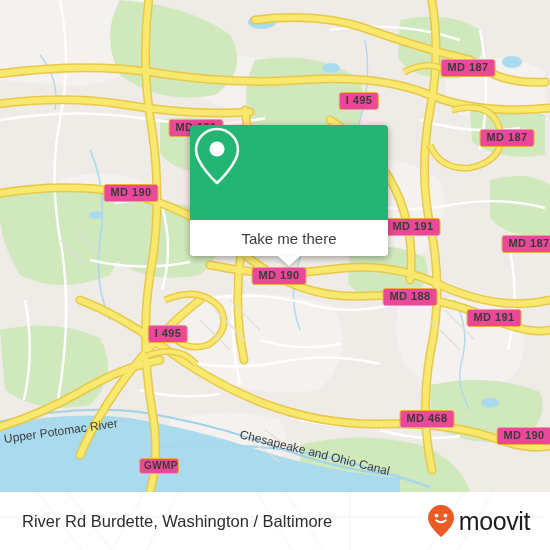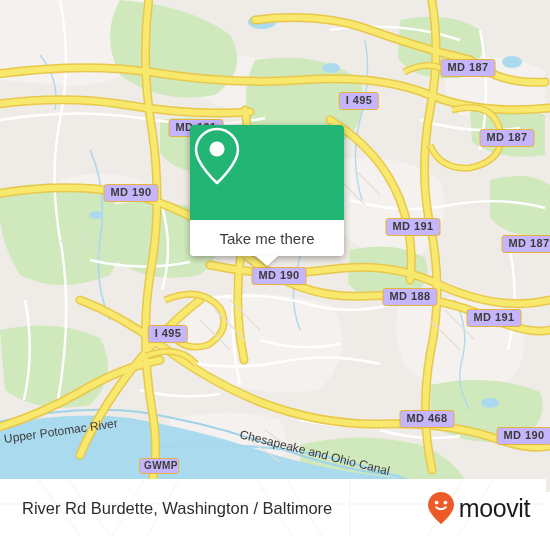--- a/index.html
+++ b/index.html
@@ -5,49 +5,49 @@
   html,body{margin:0;padding:0;}
   body{width:550px;height:550px;overflow:hidden;font-family:"Liberation Sans",sans-serif;background:#fff;}
   #app{position:relative;width:550px;height:550px;overflow:hidden;}
 
   
   #map{position:absolute;left:0;top:0;width:550px;height:492px;overflow:hidden;background:#efebe6;}
   #map svg{position:absolute;left:0;top:0;}
 
   
   .shield{position:absolute;transform:translate(-50%,-50%);
-    background:#c4b5fd;border:1.6px solid #e8b33a;border-radius:3px;
+    background:#ec4899;border:1.6px solid #e8b33a;border-radius:3px;
     color:#3b3b37;font-size:11px;font-weight:bold;letter-spacing:.4px;
     padding:2px 6px 3px 6px;line-height:11px;white-space:nowrap;
     font-family:"Liberation Sans",sans-serif;}
   .shield.small{font-size:10px;padding:1px 0 2px 4px;}
 
   
   .waterlbl{position:absolute;color:#3c3c3c;font-size:12px;white-space:nowrap;
     font-family:"Liberation Sans",sans-serif;transform-origin:left center;}
 
   
-  #popup{position:absolute;left:190px;top:125px;width:154px;
+  #popup{position:absolute;left:190px;top:125px;width:198px;
      border-radius:4px;box-shadow:0 2px 7px rgba(0,0,0,.35);overflow:visible;}
   #popup .body{background:#22b573;height:95px;border-radius:4px 4px 0 0;
      display:flex;align-items:center;justify-content:center;}
   #popup .foot{background:#fff;height:36px;border-radius:0 0 4px 4px;
      display:flex;align-items:center;justify-content:center;
      color:#3d3d3d;font-size:15px;}
   #popup .tail{position:absolute;left:50%;top:131px;transform:translateX(-50%);
      width:0;height:0;border-left:11px solid transparent;border-right:11px solid transparent;
      border-top:10px solid #fff;filter:drop-shadow(0 2px 2px rgba(0,0,0,.22));}
 
   
   #attrib{position:absolute;left:0;top:468px;
      background:rgba(255,255,255,.82);color:#2e2e2e;font-size:12.5px;
      padding:4px 8px 5px 8px;}
 
   
-  #footer{position:absolute;left:0;top:479px;width:546px;height:58px;
+  #footer{position:absolute;left:0;top:492px;width:546px;height:58px;
      background:#fff;overflow:hidden;}
   #footer .wm{position:absolute;left:0;top:0;width:550px;height:58px;opacity:.06;}
   #title{position:absolute;left:22px;top:50%;transform:translateY(-50%);
      color:#2d2d2d;font-size:16.5px;white-space:nowrap;}
   #brand{position:absolute;right:16px;top:50%;transform:translateY(-50%);
      display:flex;align-items:center;gap:3px;}
   #brand .word{color:#1d1d1d;font-size:25px;font-weight:normal;letter-spacing:-.4px;}
 </style>
 </head>
 <body>

